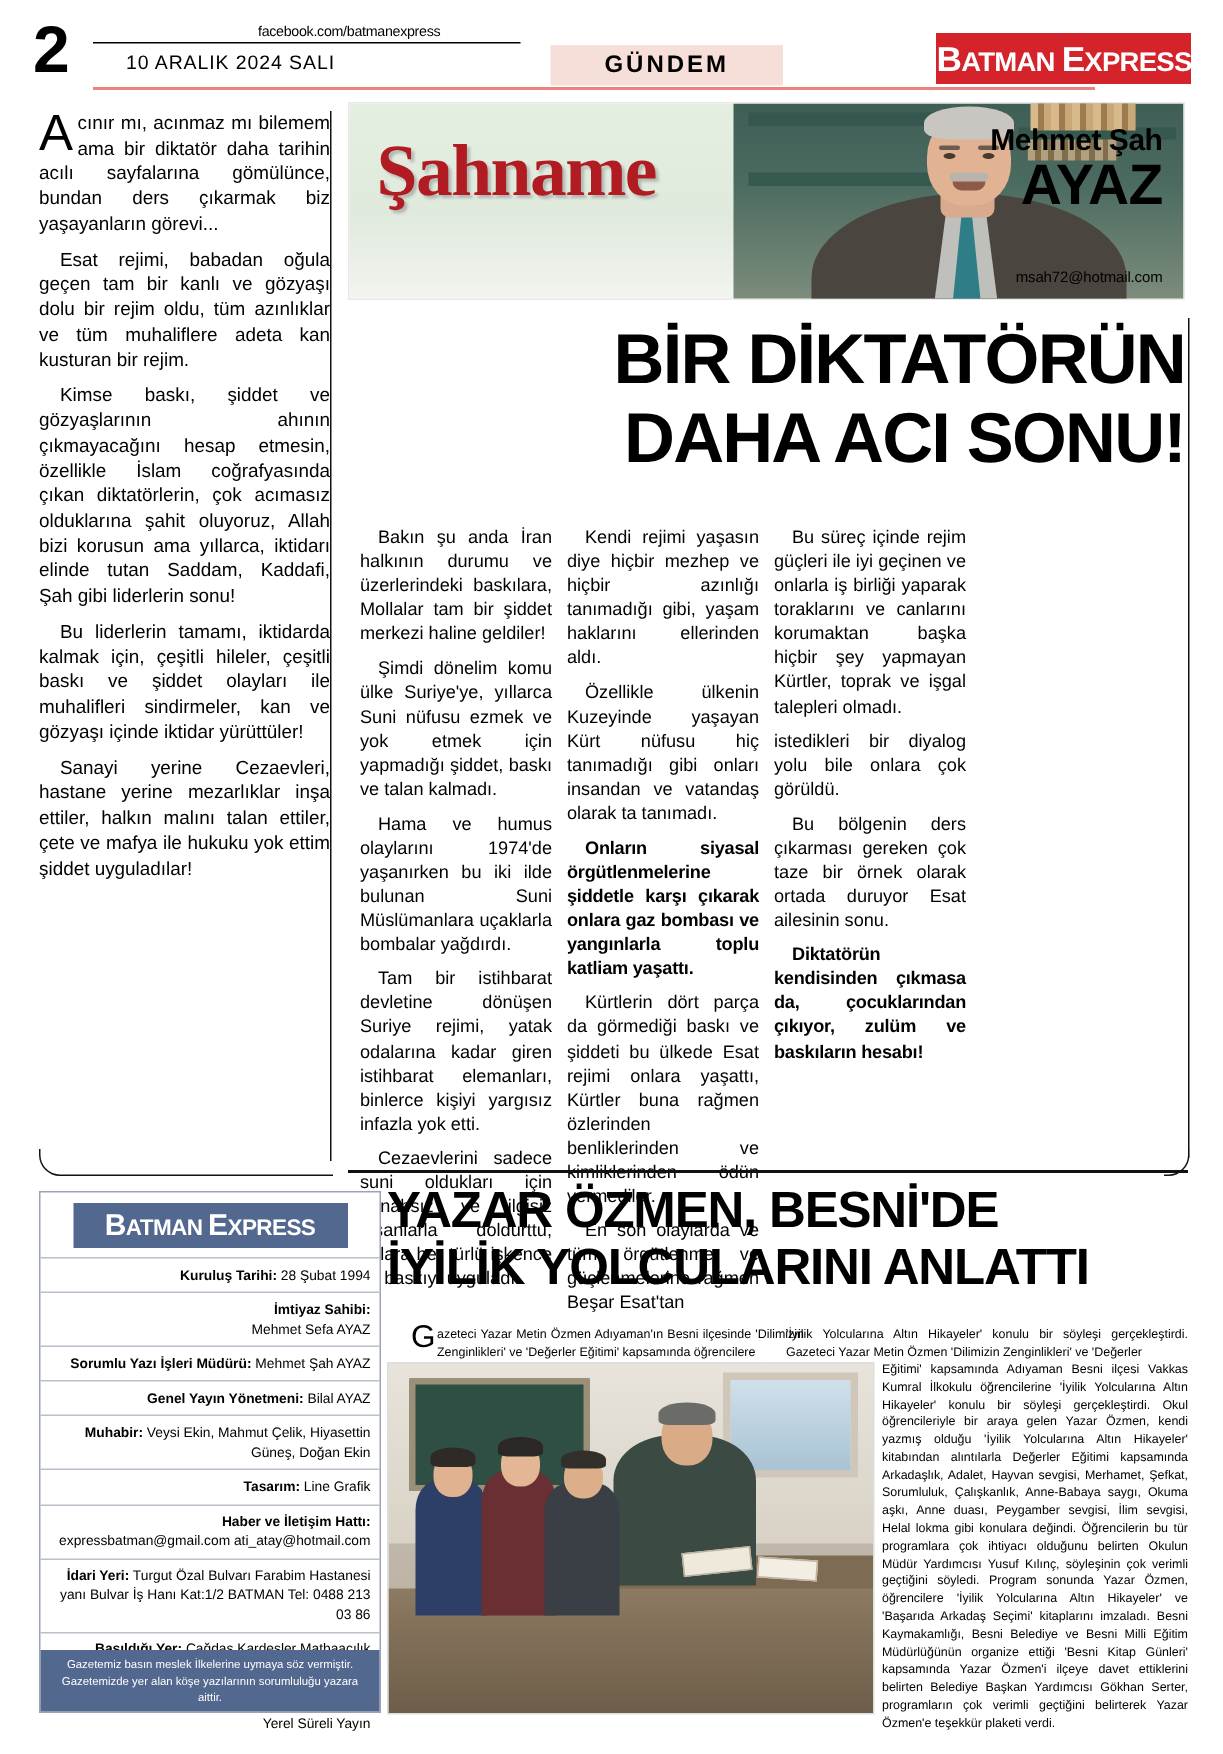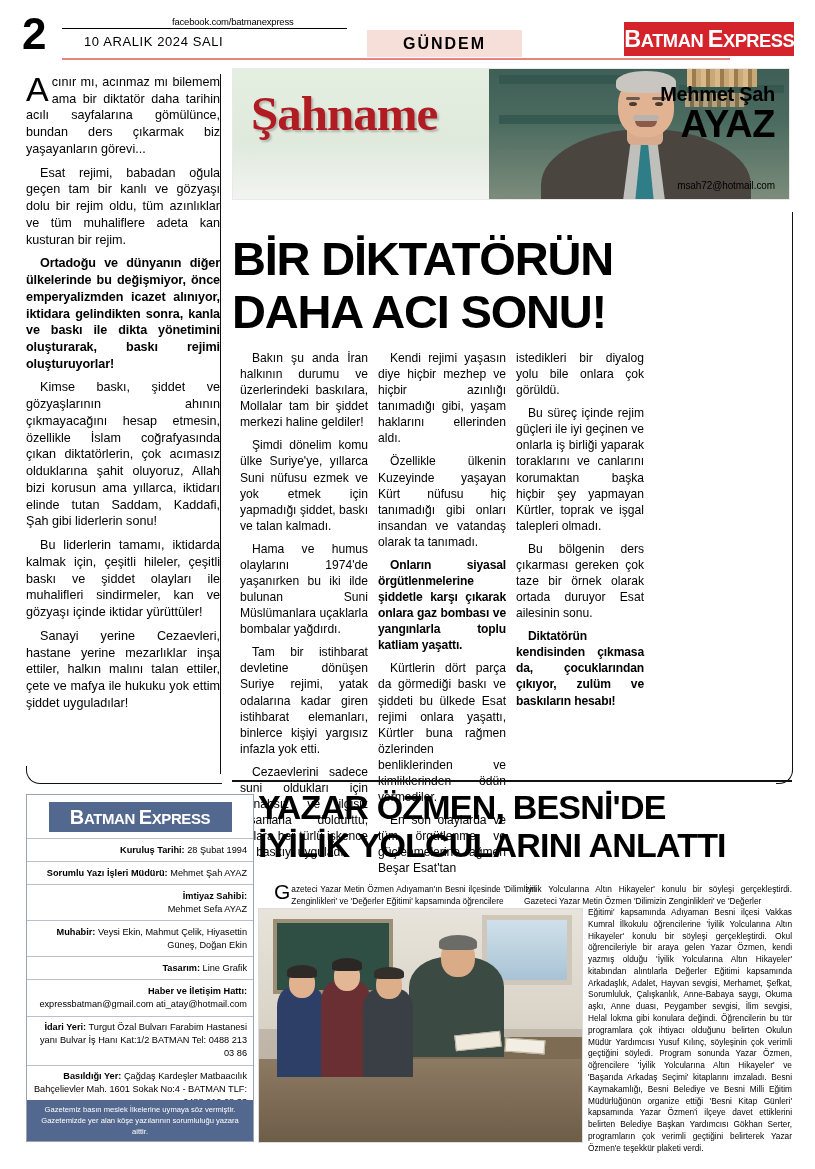--- a/index.html
+++ b/index.html
@@ -149,24 +149,23 @@
     font-size: 38px; font-weight: 700; letter-spacing: -0.5px; line-height:1;
   }
   .author-mail {
     position: absolute; right: 14px; bottom: 8px;
     font-size: 10px; letter-spacing: -0.1px;
   }
 
   
   .big-head {
     position: absolute; left: 232px; top: 212px; width: 558px;
-    text-align: left;
+    text-align: right;
     font-size: 47px; font-weight: 700; line-height: 1.13;
     letter-spacing: -1.2px;
-    margin-top: 20px;
   }
   .big-head .l2 { display:block; }
 
   
   .artcols {
     position: absolute; left: 240px; top: 350px; width: 552px; height: 425px;
     display: flex; gap: 0px;
   }
   .acol {
     width: 138px; padding-right: 10px;
@@ -302,21 +301,20 @@
       <span>GÜNDEM</span>
     </div>
     <div class="logo-top">
       <div class="logo-text"><span>B</span><span class="sm">ATMAN </span><span>E</span><span class="sm">XPRESS</span></div>
     </div>
   </div>
 
   <div class="col1">
     <p class="dropcap">Acınır mı, acınmaz mı bilemem ama bir diktatör daha tarihin acılı sayfalarına gömülünce, bundan ders çıkarmak biz yaşayanların görevi...</p>
     <p>Esat rejimi, babadan oğula geçen tam bir kanlı ve gözyaşı dolu bir rejim oldu, tüm azınlıklar ve tüm muhaliflere adeta kan kusturan bir rejim.</p>
-    <p class="b">Ortadoğu ve dünyanın diğer ülkelerinde bu değişmiyor, önce emperyalizmden icazet alınıyor, iktidara gelindikten sonra, kanla ve baskı ile dikta yönetimini oluşturarak, baskı rejimi oluşturuyorlar!</p>
     <p>Kimse baskı, şiddet ve gözyaşlarının ahının çıkmayacağını hesap etmesin, özellikle İslam coğrafyasında çıkan diktatörlerin, çok acımasız olduklarına şahit oluyoruz, Allah bizi korusun ama yıllarca, iktidarı elinde tutan Saddam, Kaddafi, Şah gibi liderlerin sonu!</p>
     <p>Bu liderlerin tamamı, iktidarda kalmak için, çeşitli hileler, çeşitli baskı ve şiddet olayları ile muhalifleri sindirmeler, kan ve gözyaşı içinde iktidar yürüttüler!</p>
     <p>Sanayi yerine Cezaevleri, hastane yerine mezarlıklar inşa ettiler, halkın malını talan ettiler, çete ve mafya ile hukuku yok ettim şiddet uyguladılar!</p>
   </div>
   <div class="col1-bottom-curve"></div>
 
   <div class="banner">
     <div class="banner-photo">
       <div class="shelf s1"></div>
       <div class="shelf s2"></div>
@@ -356,37 +354,38 @@
       <p>Cezaevlerini sadece suni oldukları için günahsız ve ilgisiz insanlarla doldurttu, onlara her türlü işkence ve baskıyı uyguladı.</p>
     </div>
     <div class="acol">
       <p>Kendi rejimi yaşasın diye hiçbir mezhep ve hiçbir azınlığı tanımadığı gibi, yaşam haklarını ellerinden aldı.</p>
       <p>Özellikle ülkenin Kuzeyinde yaşayan Kürt nüfusu hiç tanımadığı gibi onları insandan ve vatandaş olarak ta tanımadı.</p>
       <p class="b">Onların siyasal örgütlenmelerine şiddetle karşı çıkarak onlara gaz bombası ve yangınlarla toplu katliam yaşattı.</p>
       <p>Kürtlerin dört parça da görmediği baskı ve şiddeti bu ülkede Esat rejimi onlara yaşattı, Kürtler buna rağmen özlerinden benliklerinden ve kimliklerinden ödün vermediler.</p>
       <p>En son olaylarda ve tüm örgütlenme ve güçlenmelerine rağmen Beşar Esat'tan</p>
     </div>
     <div class="acol">
+      <p>Bu süreç içinde rejim güçleri ile iyi geçinen ve onlarla iş birliği yaparak toraklarını ve canlarını korumaktan başka hiçbir şey yapmayan Kürtler, toprak ve işgal talepleri olmadı.</p>
       <p style="text-indent:0">istedikleri bir diyalog yolu bile onlara çok görüldü.</p>
-      <p>Bu süreç içinde rejim güçleri ile iyi geçinen ve onlarla iş birliği yaparak toraklarını ve canlarını korumaktan başka hiçbir şey yapmayan Kürtler, toprak ve işgal talepleri olmadı.</p>
       <p>Bu bölgenin ders çıkarması gereken çok taze bir örnek olarak ortada duruyor Esat ailesinin sonu.</p>
       <p class="b">Diktatörün kendisinden çıkmasa da, çocuklarından çıkıyor, zulüm ve baskıların hesabı!</p>
     </div>
   </div>
   <div class="artcols-rt"></div>
   <div class="artcols-rt-curve"></div>
   <div class="hsep"></div>
 
   <div class="imprint">
     <div class="imprint-logo">
       <span><span>B</span><span class="sm">ATMAN </span><span>E</span><span class="sm">XPRESS</span></span>
     </div>
     <div class="irow"><b>Kuruluş Tarihi:</b><span> 28 Şubat 1994</span></div>
+    <div class="irow"><b>İmtiyaz Sahibi:</b><br><span>Mehmet Sefa AYAZ</span></div>
     <div class="irow"><b>Sorumlu Yazı İşleri Müdürü:</b><span> Mehmet Şah AYAZ</span></div>
-    <div class="irow"><b>İmtiyaz Sahibi:</b><br><span>Mehmet Sefa AYAZ</span></div>
+    <div class="irow"><b>Genel Yayın Yönetmeni:</b><span> Bilal AYAZ</span></div>
     <div class="irow"><b>Muhabir:</b><span> Veysi Ekin, Mahmut Çelik, Hiyasettin Güneş, Doğan Ekin</span></div>
     <div class="irow"><b>Tasarım:</b><span> Line Grafik</span></div>
     <div class="irow"><b>Haber ve İletişim Hattı:</b><br><span>expressbatman@gmail.com ati_atay@hotmail.com</span></div>
     <div class="irow"><b>İdari Yeri:</b><span> Turgut Özal Bulvarı Farabim Hastanesi yanı Bulvar İş Hanı Kat:1/2 BATMAN Tel: 0488 213 03 86</span></div>
     <div class="irow"><b>Basıldığı Yer:</b><span> Çağdaş Kardeşler Matbaacılık Bahçelievler Mah. 1601 Sokak No:4  -  BATMAN TLF: 0488 212 28 33</span></div>
     <div class="irow"><span>Yerel Süreli Yayın</span></div>
     <div class="imprint-foot">
       <div>Gazetemiz basın meslek İlkelerine uymaya söz vermiştir.</div>
       <div>Gazetemizde yer alan köşe yazılarının sorumluluğu yazara aittir.</div>
     </div>

